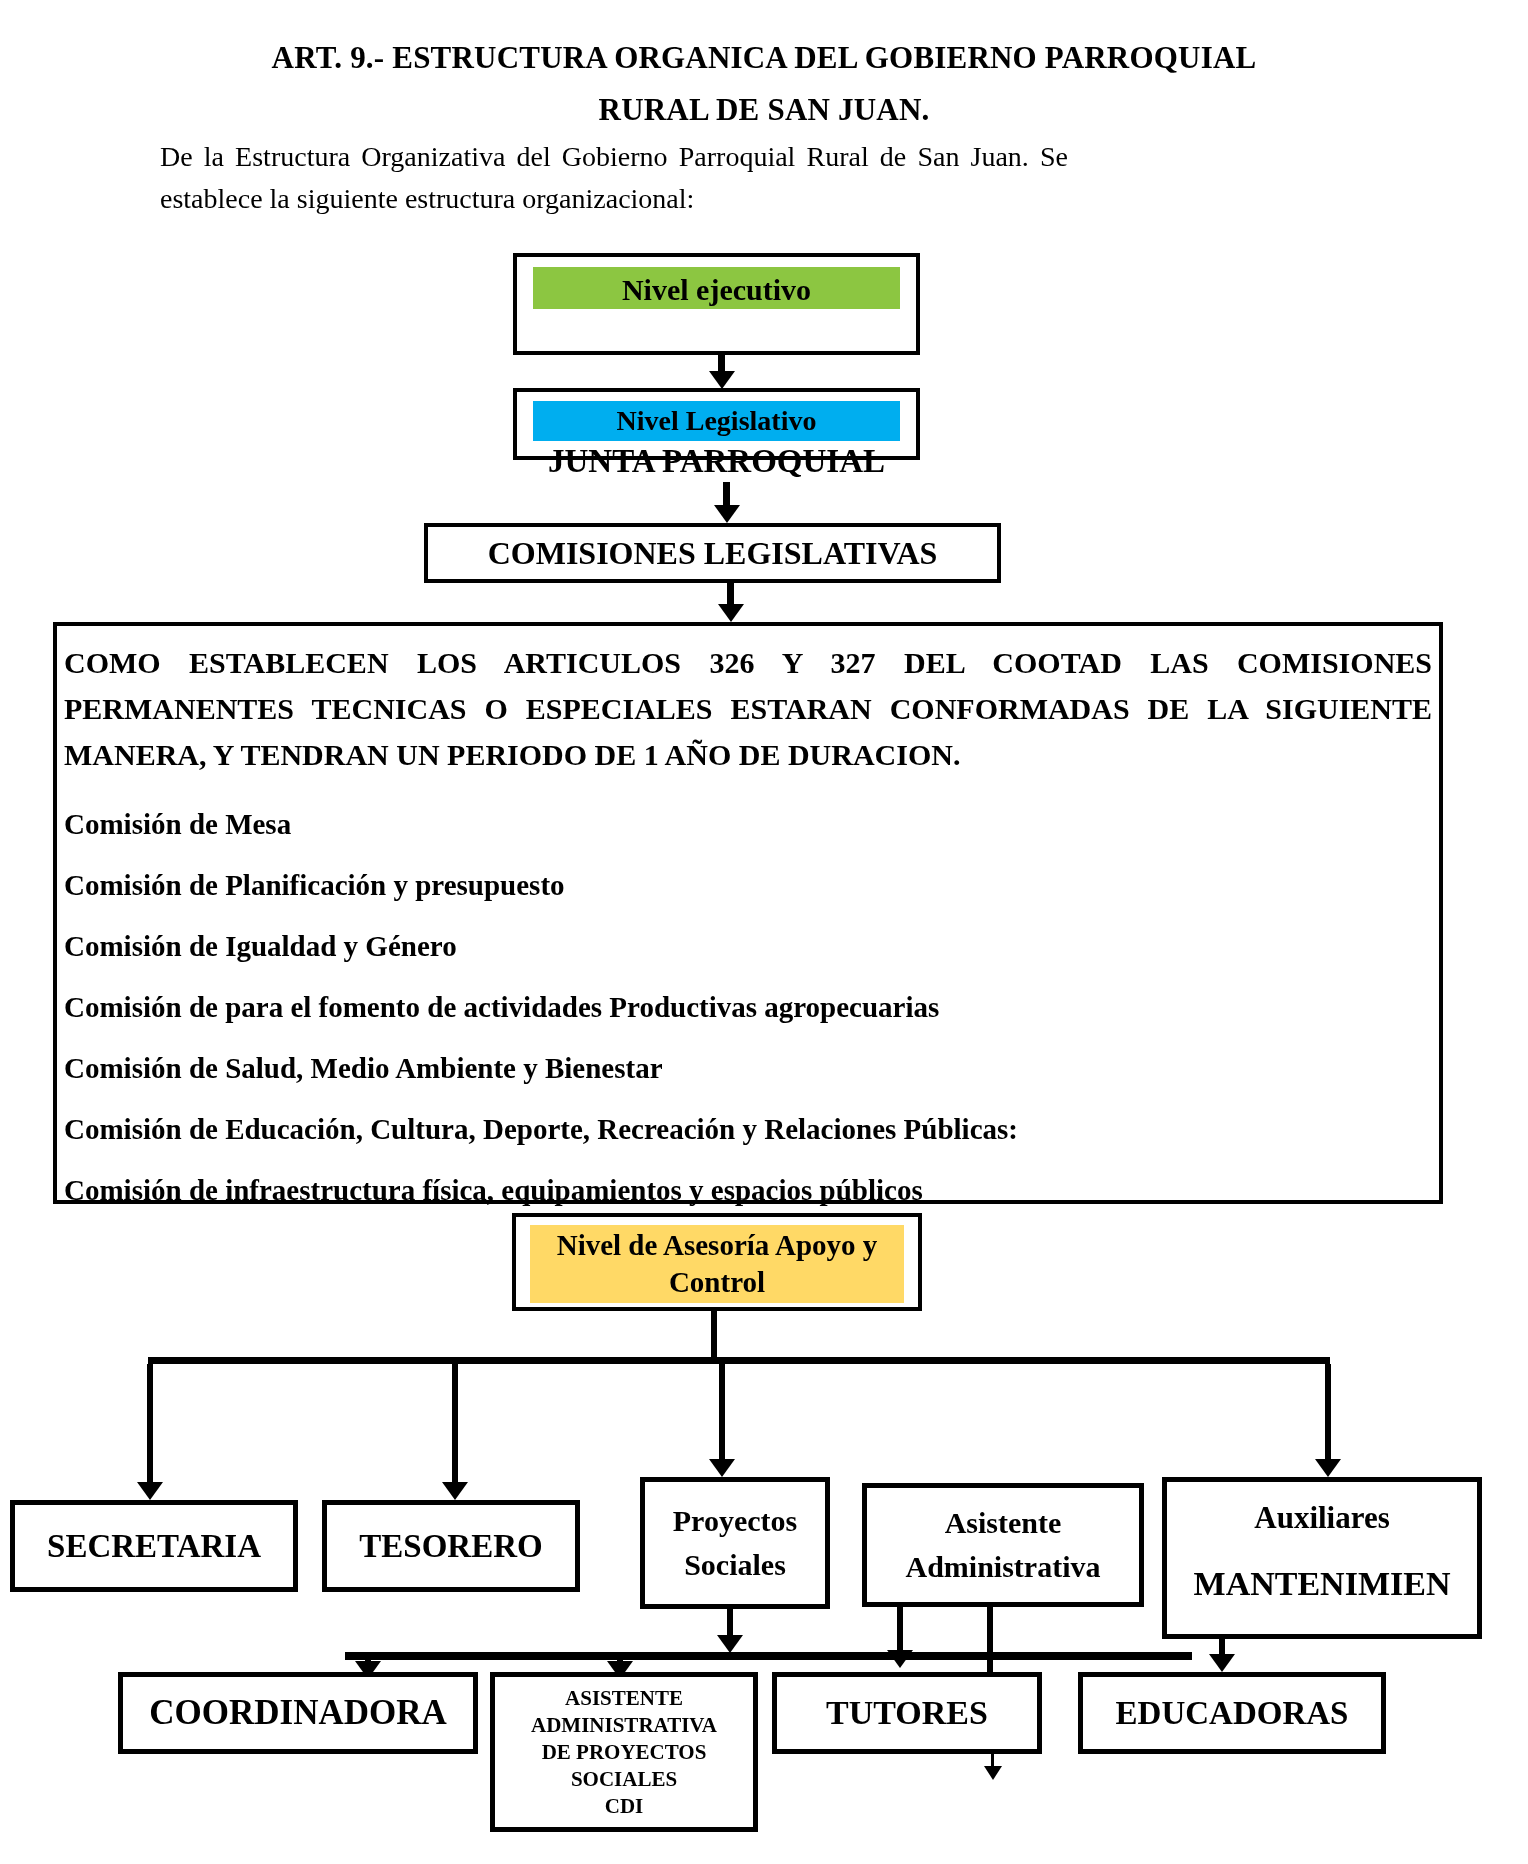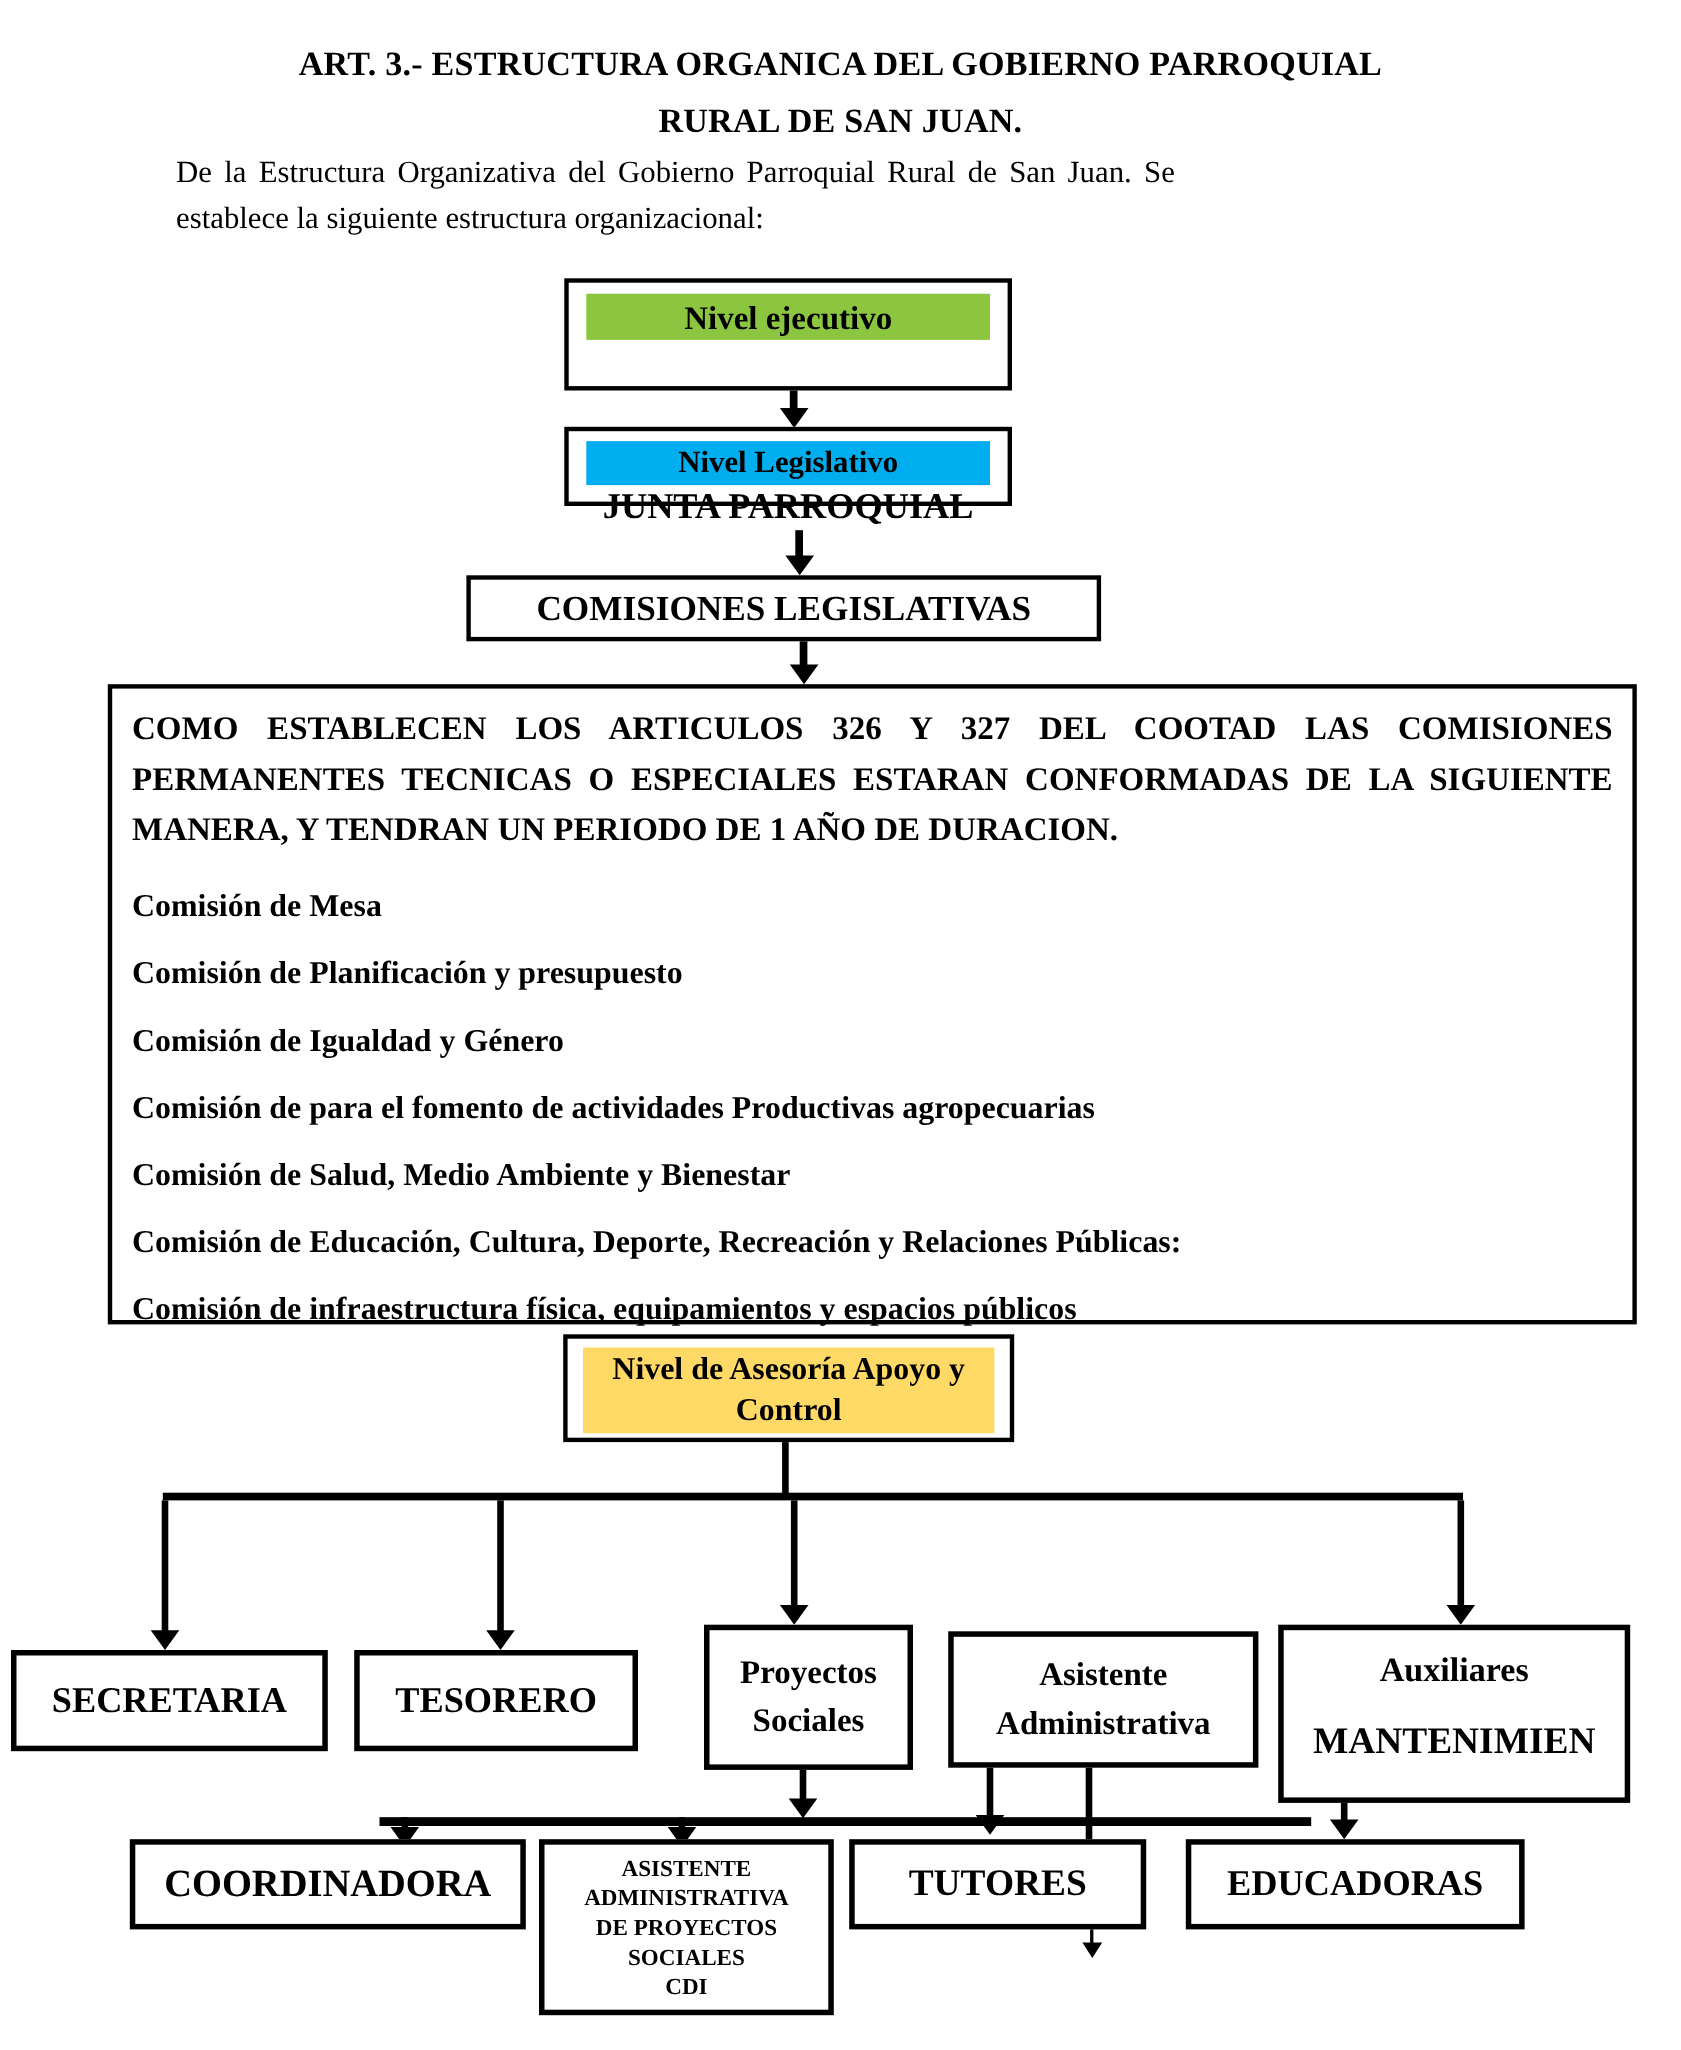--- a/index.html
+++ b/index.html
@@ -9,32 +9,32 @@
   }
   .title{position:absolute;left:0;width:100%;text-align:center;font-weight:bold;font-size:31px;letter-spacing:.2px;}
   .intro{position:absolute;left:160px;top:136px;width:908px;font-size:28px;line-height:42px;text-align:justify;text-align-last:left;}
   .box{position:absolute;box-sizing:border-box;border:4px solid #000;background:#fff;text-align:center;font-weight:bold;}
   .thickbox{border-width:5px;}
   .strip{margin:10px 16px 0 16px;font-weight:bold;}
   .vline{position:absolute;background:#000;}
   .hline{position:absolute;background:#000;}
   .tri{position:absolute;width:0;height:0;border-left:13px solid transparent;border-right:13px solid transparent;border-top:18px solid #000;}
   .tri.small{border-left:9px solid transparent;border-right:9px solid transparent;border-top:14px solid #000;}
-  .bigbox{padding:14px 18px;text-align:left;margin-left:45px;}
+  .bigbox{padding:14px 7px;text-align:left;}
   .bigbox p{margin:0;font-size:30px;font-weight:bold;line-height:46px;text-align:justify;text-align-last:left;}
   .bigbox ul{list-style:none;margin:0;padding:0;}
   .bigbox li{font-size:29px;font-weight:bold;margin-top:31px;line-height:30px;}
   .centered2{display:flex;flex-direction:column;justify-content:center;}
 </style>
 </head>
 <body>
 
 <div class="page">
 
-  <div class="title" style="top:40px;">ART. 3.- ESTRUCTURA ORGANICA DEL GOBIERNO PARROQUIAL</div>
+  <div class="title" style="top:40px;">ART. 9.- ESTRUCTURA ORGANICA DEL GOBIERNO PARROQUIAL</div>
   <div class="title" style="top:92px;">RURAL DE SAN JUAN.</div>
 
   <div class="intro">De la Estructura Organizativa del Gobierno Parroquial Rural de San Juan. Se establece la siguiente estructura organizacional:</div>
 
   <div class="box" style="left:513px;top:253px;width:407px;height:102px;">
     <div class="strip" style="height: 42px; line-height: 46px; font-size: 30px; background-color: rgb(140, 198, 65);">Nivel ejecutivo</div>
   </div>
 
   <div class="vline" style="left:718px;top:355px;width:7px;height:17px;"></div>
   <div class="tri" style="left:709px;top:371px;"></div>

